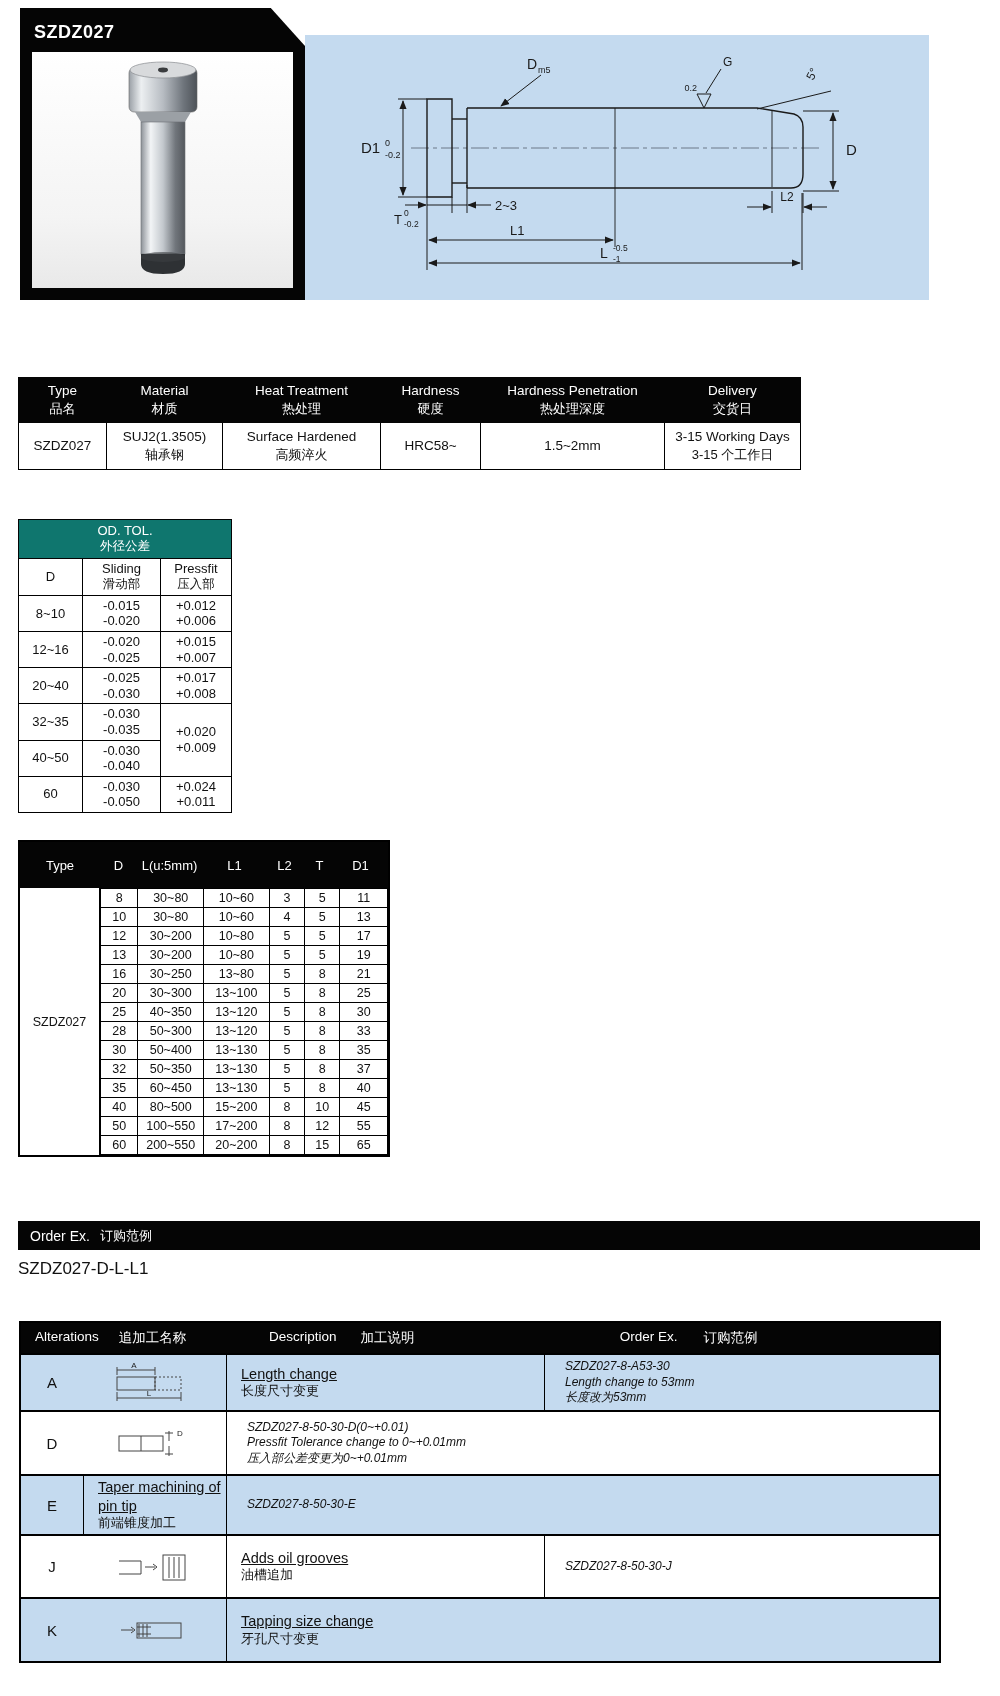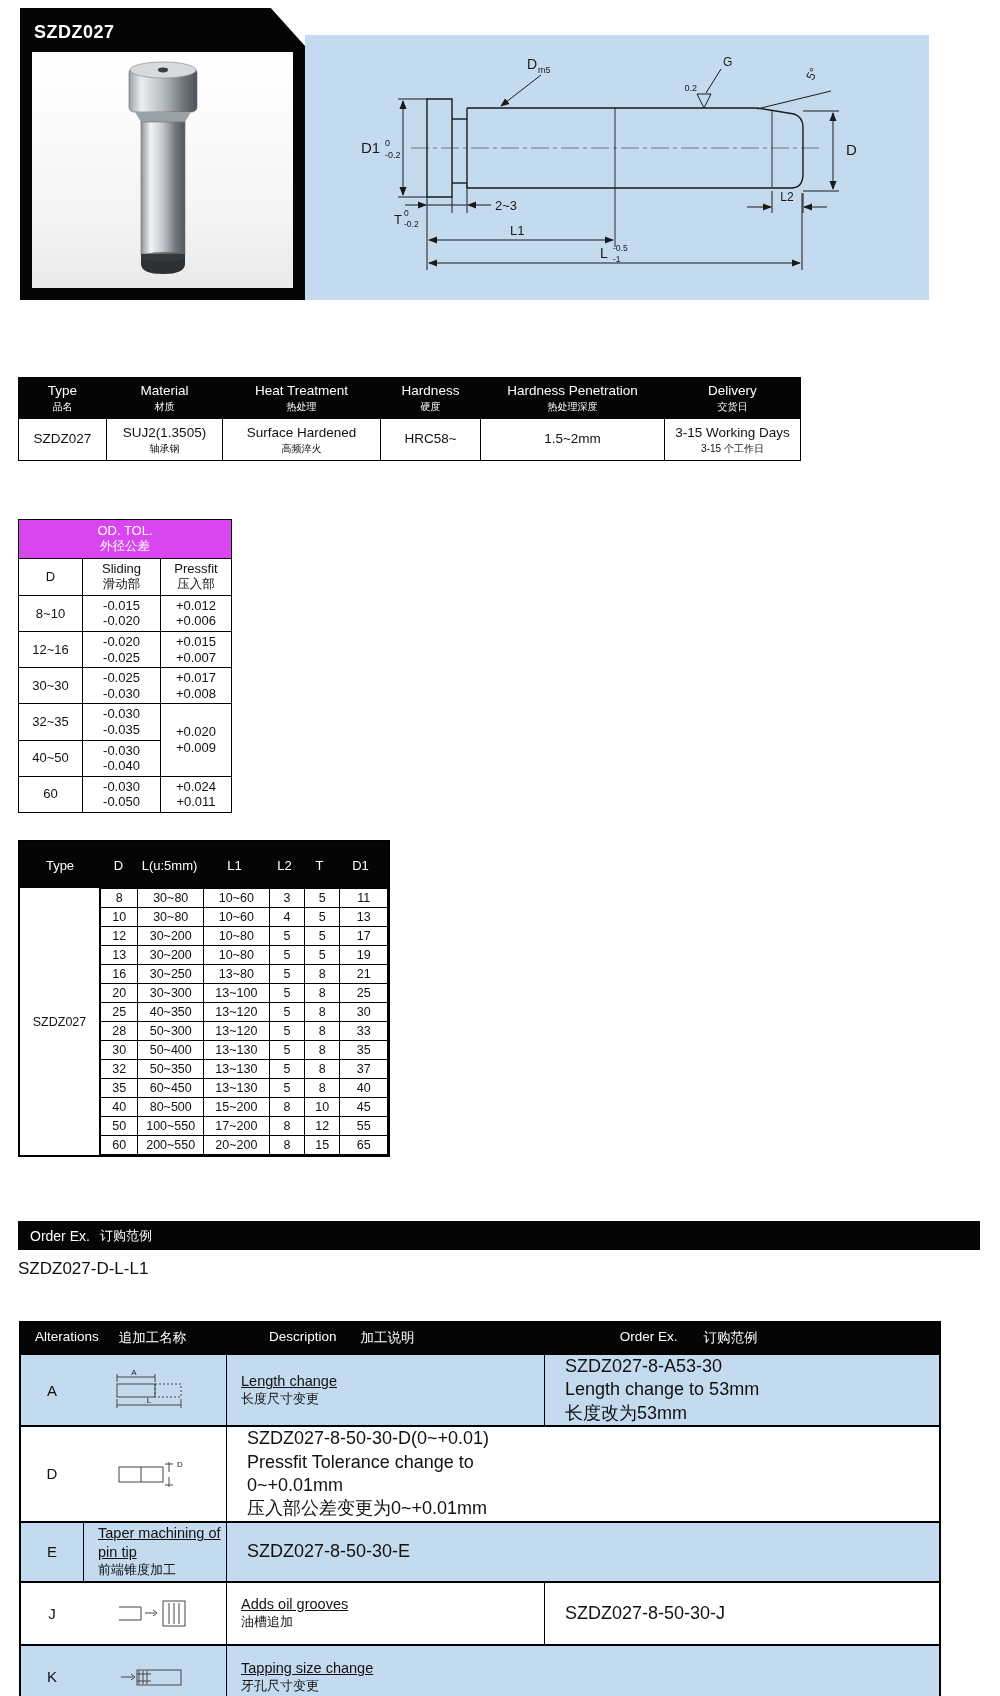--- a/index.html
+++ b/index.html
@@ -15,26 +15,26 @@
                 display:flex; align-items:center; justify-content:center; }
 
   
   table { border-collapse:collapse; }
   th, td { border:1px solid #000; }
 
   
   .spec-table { position:absolute; left:18px; top:377px; width:782px; table-layout:fixed; }
   .spec-table thead th { background:#050505; color:#fff; font-weight:normal; border:1px solid #050505; padding:4px 2px; }
   .spec-table .en { font-size:13.5px; line-height:1.35; }
-  .spec-table .zh { font-size:10px; line-height:1.35; }
+  .spec-table .zh { font-size:13px; line-height:1.35; }
   .spec-table tbody td { text-align:center; padding:5px 2px; background:#fff; }
 
   
   .od-table { position:absolute; left:18px; top:519px; width:213px; table-layout:fixed; }
-  .od-table th.title { background:#d946ef; color:#fff; font-weight:normal; border:1px solid #050505; padding:3px 0; }
+  .od-table th.title { background:#0f766e; color:#fff; font-weight:normal; border:1px solid #050505; padding:3px 0; }
   .od-table th.sub { background:#fff; font-weight:normal; padding:2px 0; }
   .od-table td { text-align:center; padding:2px 0; font-size:13px; line-height:1.2; }
   .od-table .en { font-size:13px; line-height:1.25; }
   .od-table .zh { font-size:12.5px; line-height:1.25; }
 
   
   .dim-table { position:absolute; left:18px; top:840px; width:372px; border:2px solid #000; }
   .dim-header { display:grid; grid-template-columns:80px 37px 65px 65px 35px 35px 47px; background:#050505; color:#fff;
                 height:46px; align-items:center; text-align:center; font-size:13px; }
   .dim-body { display:flex; }
@@ -57,21 +57,21 @@
   .alt-header .g3 { width:399px; display:flex; gap:26px; padding-left:78px; }
   .alt-row { display:grid; grid-template-columns:62px 143px 318px 399px; border-top:2px solid #000; }
   .alt-row.blue { background:#c4daef; }
   .alt-row.white { background:#ffffff; }
   .alt-code { display:flex; align-items:center; justify-content:center; font-size:15px; }
   .alt-icon { display:flex; align-items:center; justify-content:center; }
   .alt-desc { border-left:1px solid #000; display:flex; flex-direction:column; justify-content:center; padding-left:14px; }
   .alt-desc .en { font-size:14.5px; line-height:1.3;text-decoration:underline; }
   .alt-desc .zh { font-size:13px; line-height:1.3; }
   .alt-order { border-left:1px solid #000; display:flex; flex-direction:column; justify-content:center; padding-left:20px; }
-  .alt-order div { font-size:18px; line-height:1.3; }
+  .alt-order div { font-size:12px; line-height:1.3;font-style:italic; }
   .r-a { min-height:57px; } .r-d { min-height:64px; } .r-e { min-height:60px; } .r-j { min-height:63px; } .r-k { min-height:64px; }
 
   svg text { font-family:"Liberation Sans", sans-serif; fill:#1a1a1a; }
   .dwg line, .dwg path, .dwg rect, .dwg polygon { vector-effect:non-scaling-stroke; }
 </style>
 </head>
 <body>
 
 <div class="page">
 
@@ -301,21 +301,21 @@
         <td>
             <div>-0.020</div>
             <div>-0.025</div>
           </td>
         <td>
             <div>+0.015</div>
             <div>+0.007</div>
           </td>
       </tr>
       <tr>
-        <td>30~30</td>
+        <td>20~40</td>
         <td>
             <div>-0.025</div>
             <div>-0.030</div>
           </td>
         <td>
             <div>+0.017</div>
             <div>+0.008</div>
           </td>
       </tr>
       <tr>

